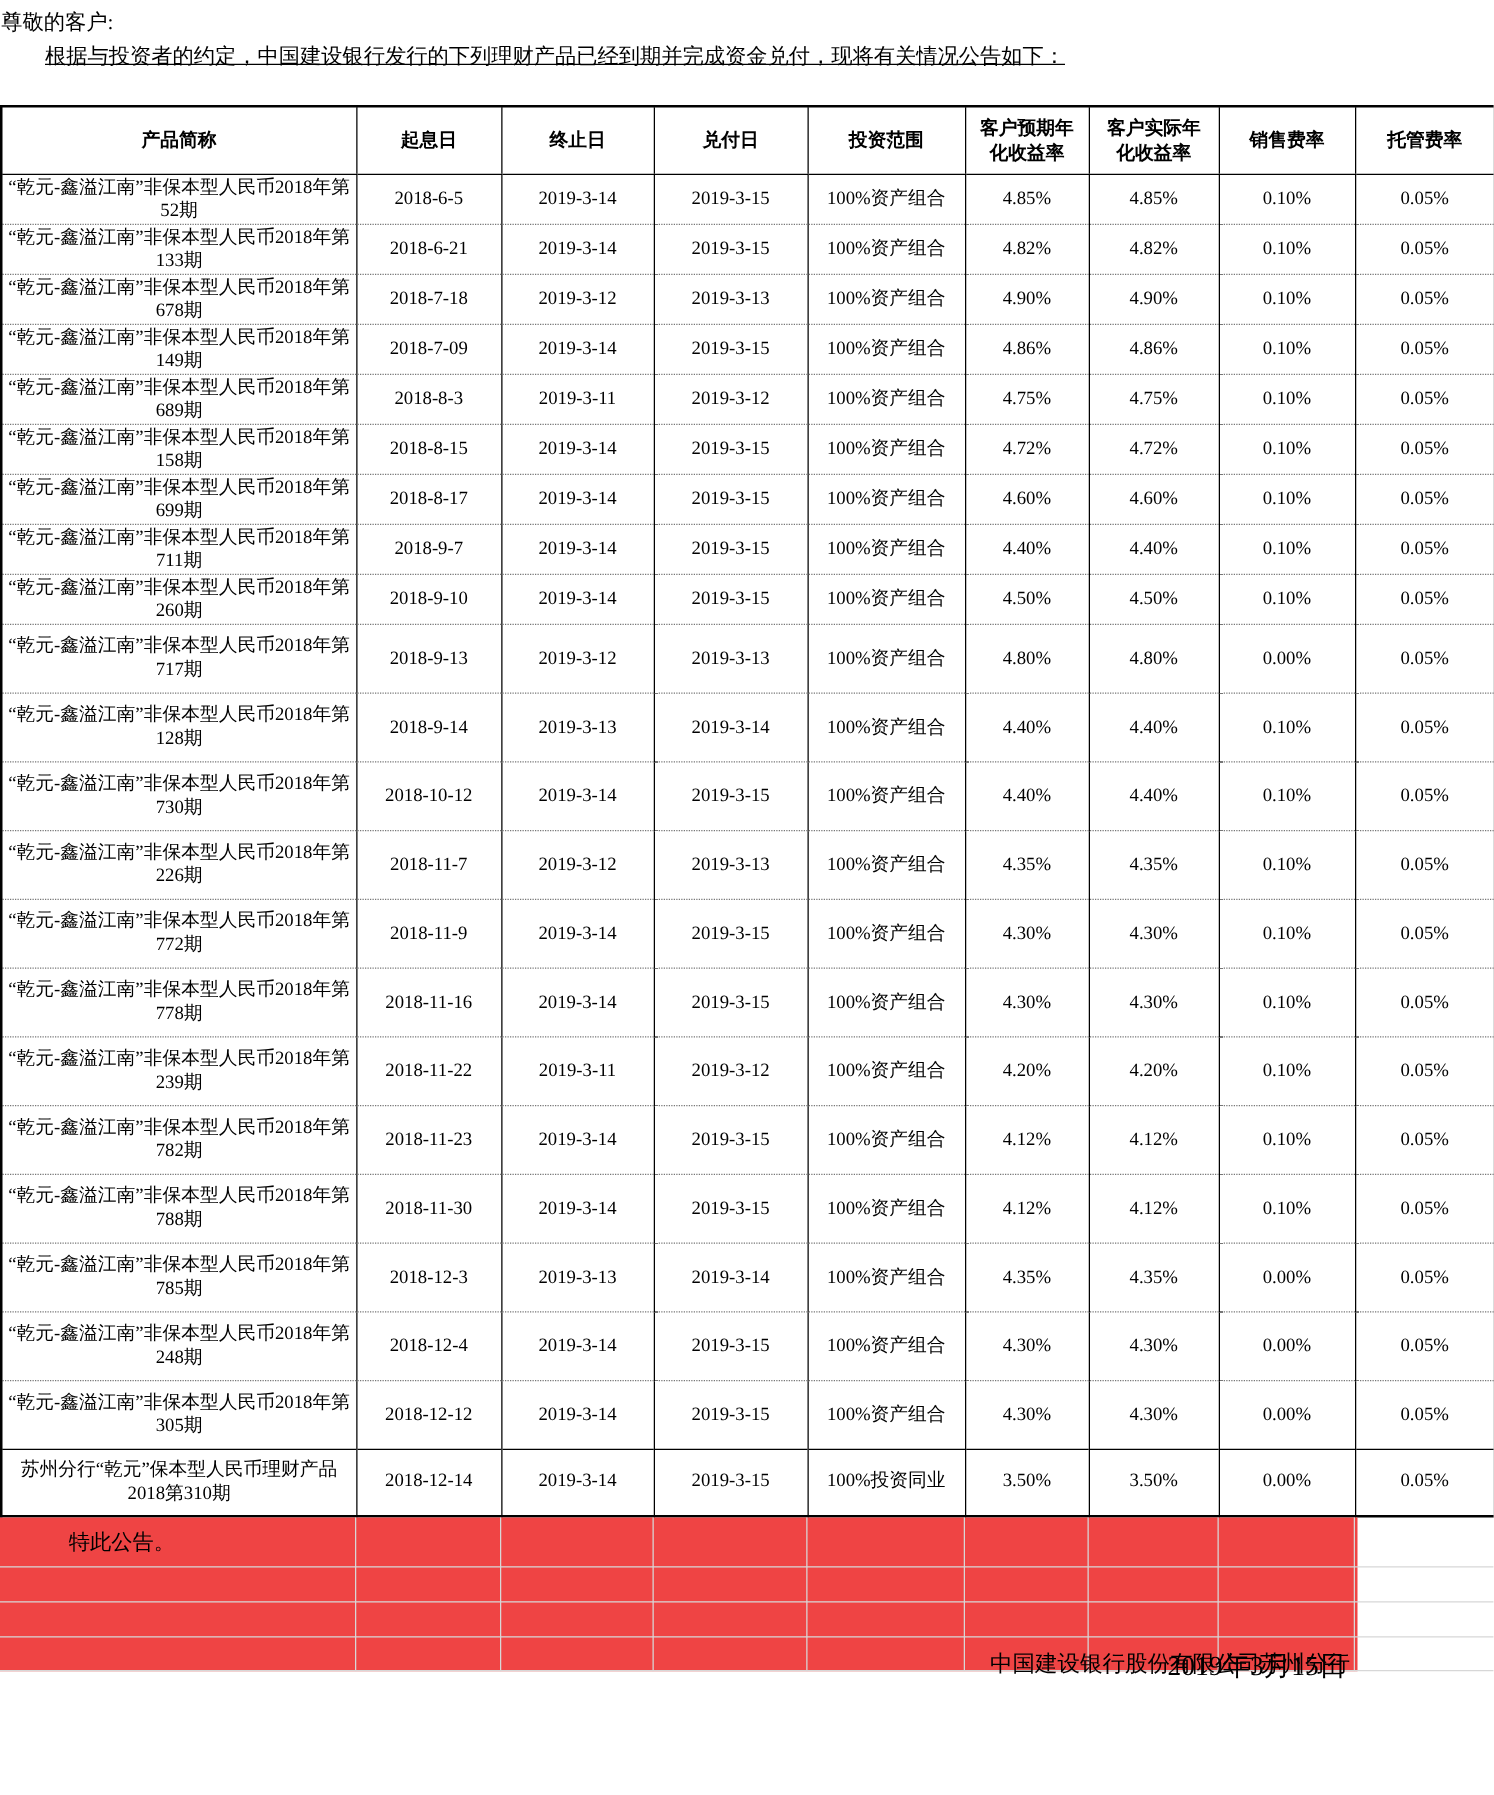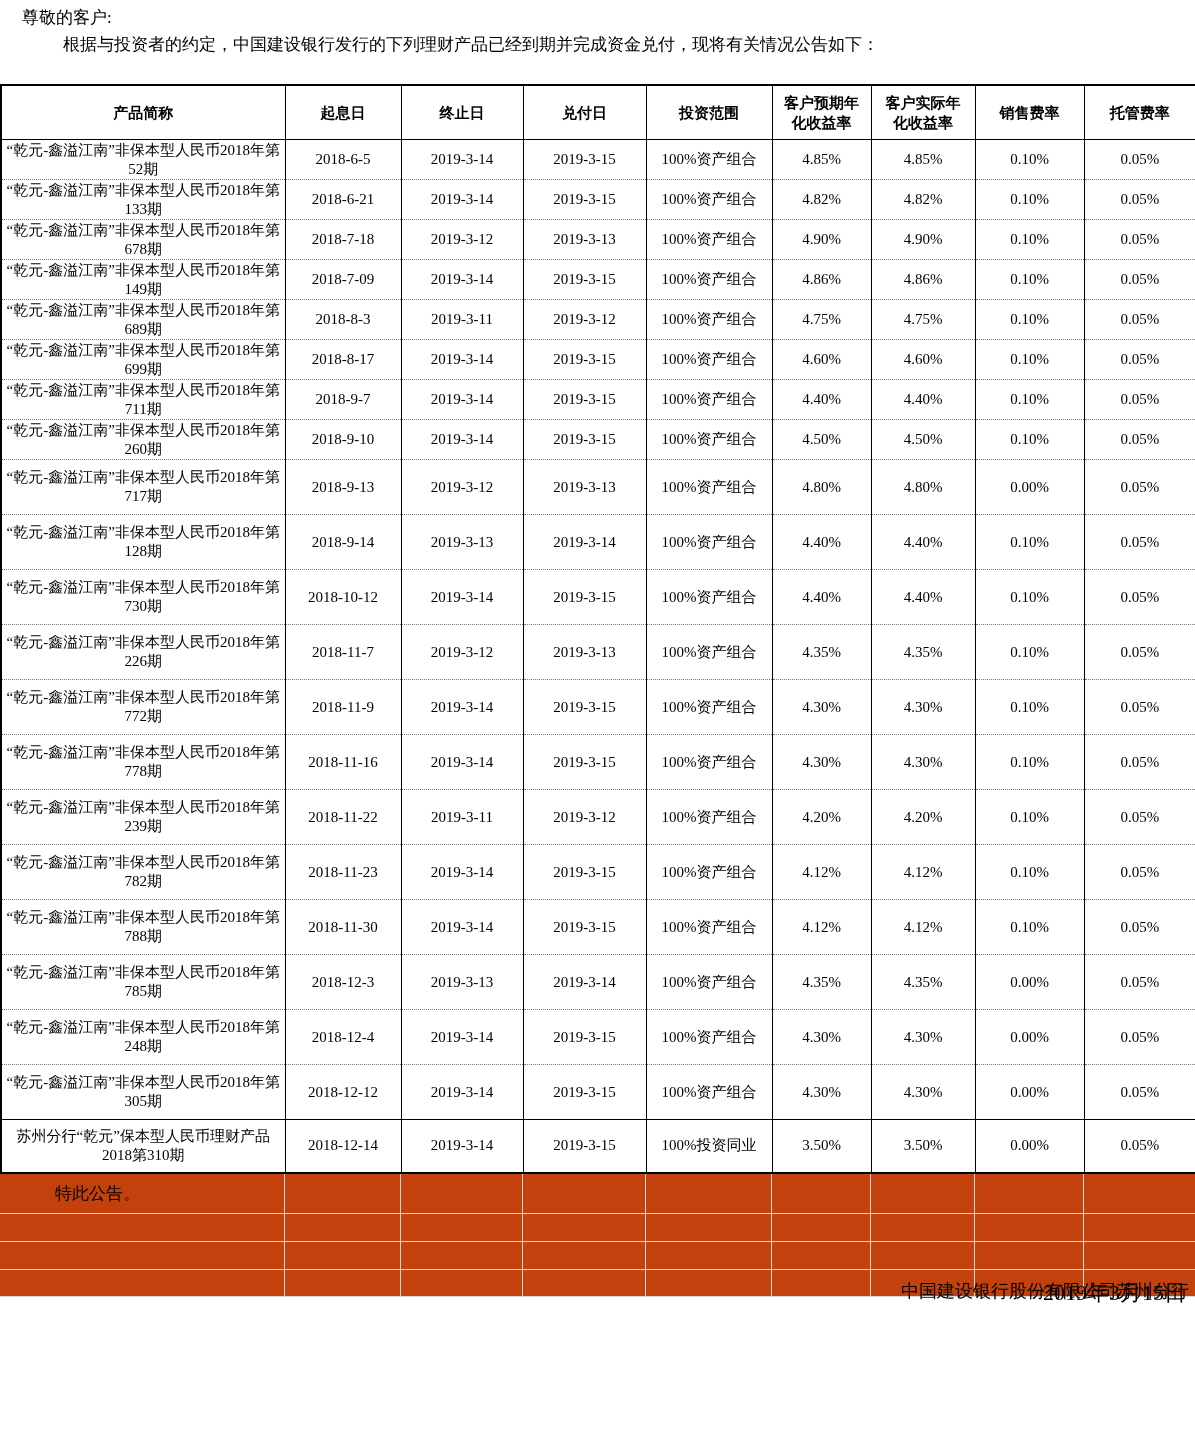--- a/index.html
+++ b/index.html
@@ -7,22 +7,22 @@
     position: relative;
     width: 1195px;
     height: 1436px;
     background: #ffffff;
     color: #000;
     font-family: "Liberation Serif", "DejaVu Serif", serif;
     overflow: hidden;
   }
   .intro { margin: 0; }
   .intro p { margin: 0; font-size: 17px; line-height: 27px; }
-  .salutation { padding-left: 22px; padding-top: 4px; }
-  .intro-line { padding-left: 63px; margin-top: 2px; }
+  .salutation { padding-left: 1px; padding-top: 4px; }
+  .intro-line { padding-left: 36px; margin-top: 2px; text-decoration: underline; }
 
   table.announcement {
     border-collapse: collapse;
     table-layout: fixed;
     width: 1195px;
     margin-top: 26px;
     border: 2px solid #000;
   }
   table.announcement th,
   table.announcement td {
@@ -51,23 +51,23 @@
     text-align: left;
     padding: 1px 3px 1px 5px;
   }
   tr.short { height: 40px; }
   tr.tall  { height: 55px; }
   tr.last-row { height: 53px; }
   tr.last-row td { border-top: 1px solid #000; }
 
   .footer-area {
     position: relative;
-    width: 1195px;
+    width: 1086px;
     height: 123px;
-    background: #c2410c;
+    background: #ef4444;
   }
   .fline-h { position: absolute; left: 0; width: 1195px; height: 1px; background: #d7d7d7; }
   .fline-v { position: absolute; top: 0; width: 1px; height: 123px; background: #d7d7d7; }
   .footer-note {
     position: absolute; left: 55px; top: 0; height: 39px;
     line-height: 39px; font-size: 17px; white-space: nowrap;
   }
   .company-signature {
     position: absolute; right: 6px; top: 67px; height: 28px;
     line-height: 28px; font-size: 18px; white-space: nowrap; margin-top: 36px;
@@ -164,20 +164,31 @@
       <td>2018-8-3</td>
       <td>2019-3-11</td>
       <td>2019-3-12</td>
       <td>100%资产组合</td>
       <td>4.75%</td>
       <td>4.75%</td>
       <td>0.10%</td>
       <td>0.05%</td>
     </tr>
         <tr class="short">
+      <td class="c-name">“乾元-鑫溢江南”非保本型人民币2018年第158期</td>
+      <td>2018-8-15</td>
+      <td>2019-3-14</td>
+      <td>2019-3-15</td>
+      <td>100%资产组合</td>
+      <td>4.72%</td>
+      <td>4.72%</td>
+      <td>0.10%</td>
+      <td>0.05%</td>
+    </tr>
+        <tr class="short">
       <td class="c-name">“乾元-鑫溢江南”非保本型人民币2018年第699期</td>
       <td>2018-8-17</td>
       <td>2019-3-14</td>
       <td>2019-3-15</td>
       <td>100%资产组合</td>
       <td>4.60%</td>
       <td>4.60%</td>
       <td>0.10%</td>
       <td>0.05%</td>
     </tr>

